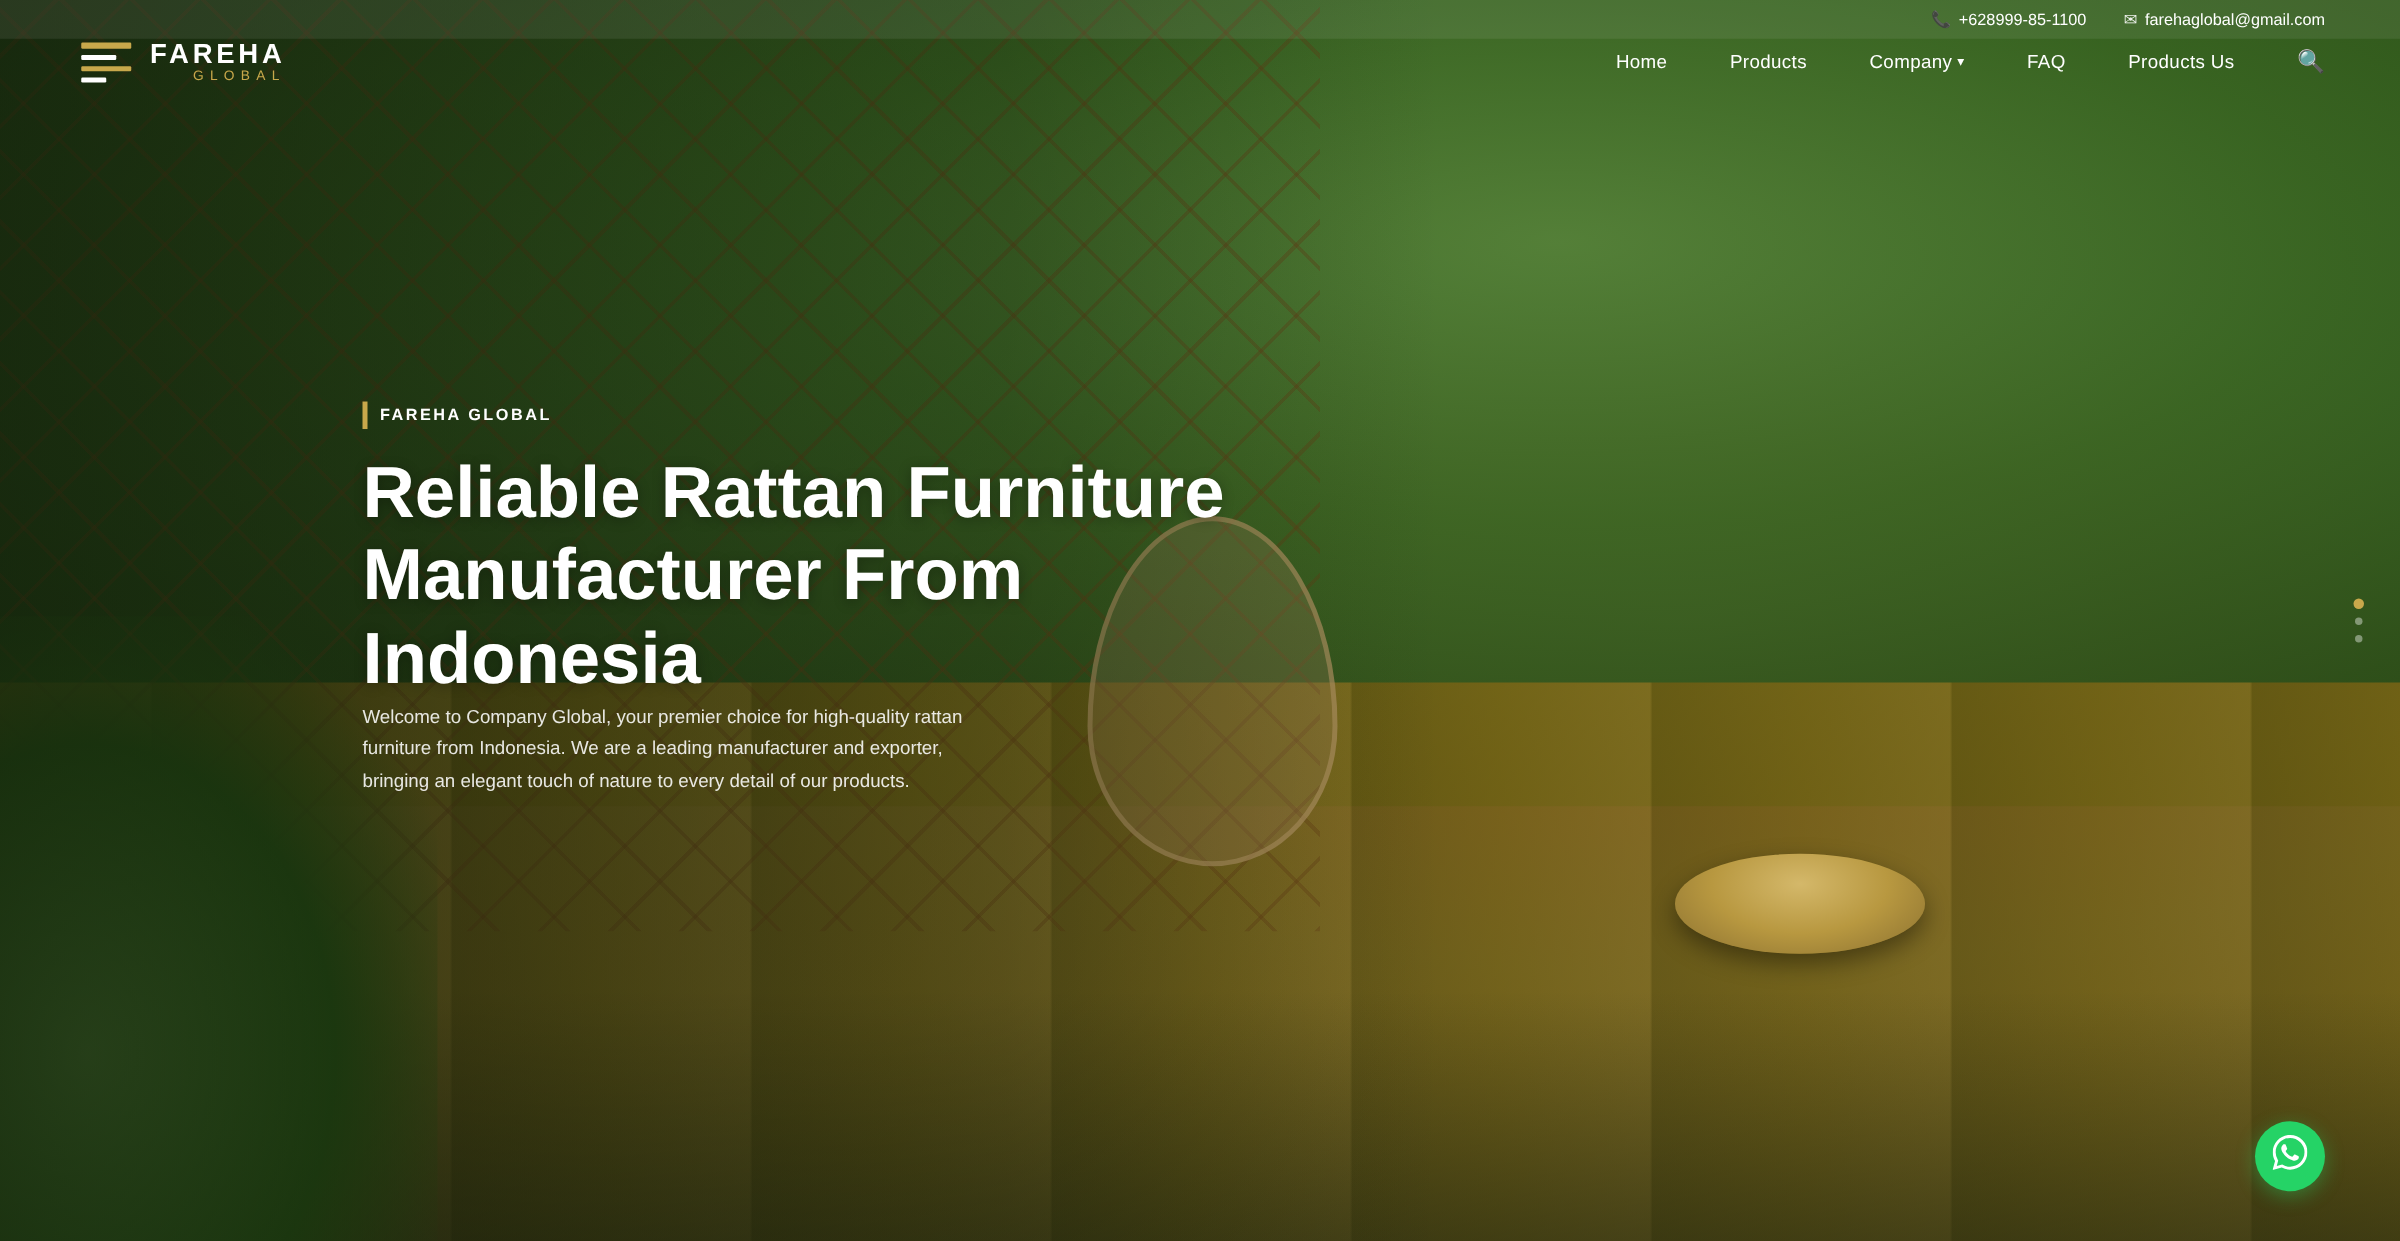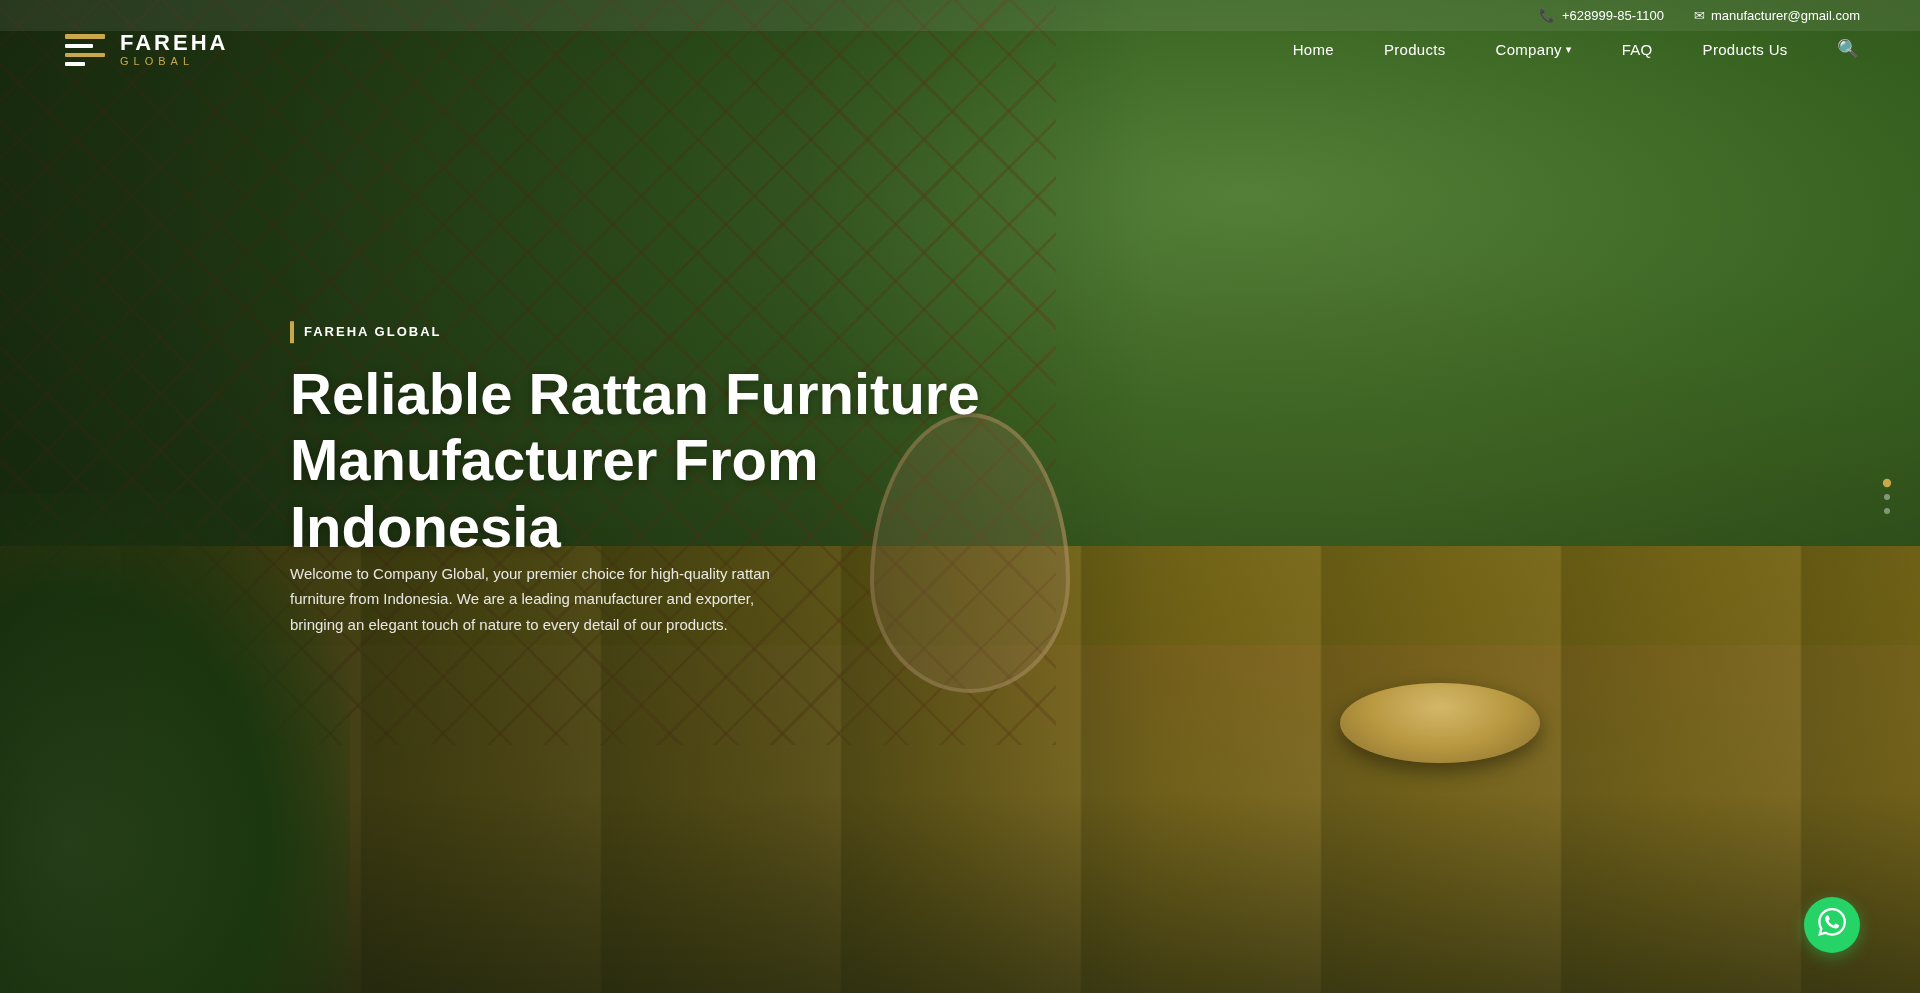--- a/index.html
+++ b/index.html
@@ -189,20 +189,21 @@
       font-size: 22px;
       font-weight: 700;
       letter-spacing: 3px;
     }
 
     .logo-global {
       color: #c8a84b;
       font-size: 11px;
       letter-spacing: 5px;
       font-weight: 400;
+      text-align: right;
     }
 
     .nav-links {
       display: flex;
       align-items: center;
       gap: 50px;
       list-style: none;
     }
 
     .nav-link {
@@ -364,21 +365,21 @@
   <div class="hanging-chair"></div>
 </div>
 
 <div class="top-bar">
   <a class="top-bar-item">
     <span class="top-bar-icon">📞</span>
     <span>+628999-85-1100</span>
   </a>
   <a class="top-bar-item">
     <span class="top-bar-icon">✉</span>
-    <span>manufacturer@gmail.com</span>
+    <span>farehaglobal@gmail.com</span>
   </a>
 </div>
 
 <nav class="navbar">
   <div class="logo-container">
 
     <svg class="logo-icon" viewBox="0 0 50 50" xmlns="http://www.w3.org/2000/svg">
       <rect x="5" y="10" width="40" height="5" fill="#c8a84b" rx="1"></rect>
       <rect x="5" y="20" width="28" height="4" fill="#ffffff" rx="1"></rect>
       <rect x="5" y="29" width="40" height="4" fill="#c8a84b" rx="1"></rect>

